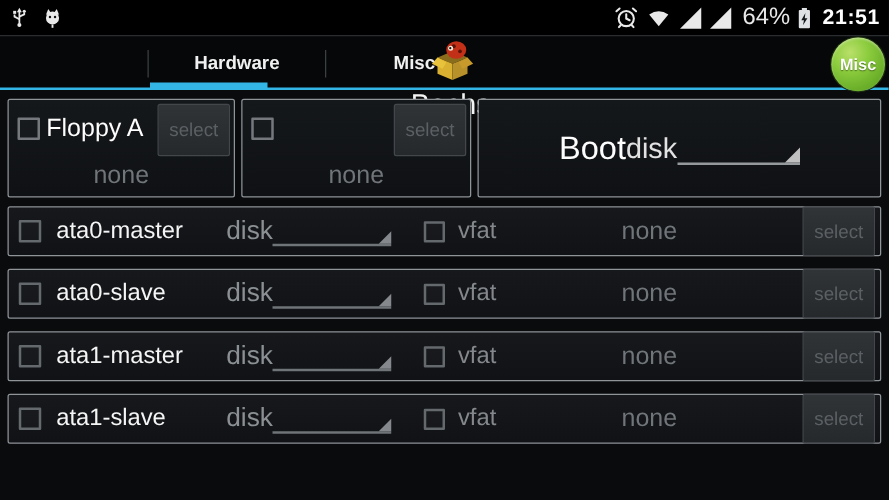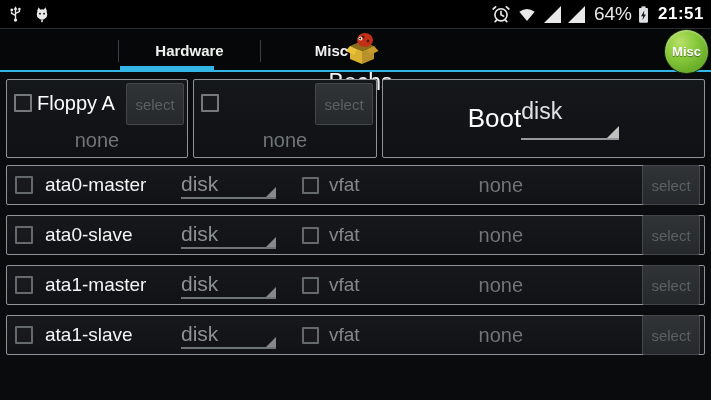--- a/index.html
+++ b/index.html
@@ -69,21 +69,21 @@
   .sel-btn {
     background:linear-gradient(#303437,#25292c);
     border:1px solid #43474b; border-radius:2px;
     color:#5b6064; font-size:15px; cursor:pointer;
     font-family:inherit;
   }
   .panel .sel-btn { position:absolute; top:3px; right:3px; width:58px; height:42px; }
   .pvalue { text-align:center; font-size:20px; color:#70757a; margin-top:3px; }
 
   .boot-label { font-size:26px; color:#fdfdfd; }
-  .spinner { display:inline-flex; flex-direction:column; align-items:flex-start; cursor:pointer; }
+  .spinner { display:inline-flex; flex-direction:row; align-items:flex-end; cursor:pointer; }
   .spinner .sp-text { font-size:23px; color:#e2e2e2; }
   .spinner .sp-line { width:98px; position:relative; border-bottom:2px solid #96999c; margin-top:13px; }
   .spinner .sp-tri {
     position:absolute; right:0; bottom:0; width:0; height:0;
     border-left:12px solid transparent; border-bottom:12px solid #c0c0c0;
   }
 
   
   .ata-row {
     height:40px; margin-bottom:10px;

